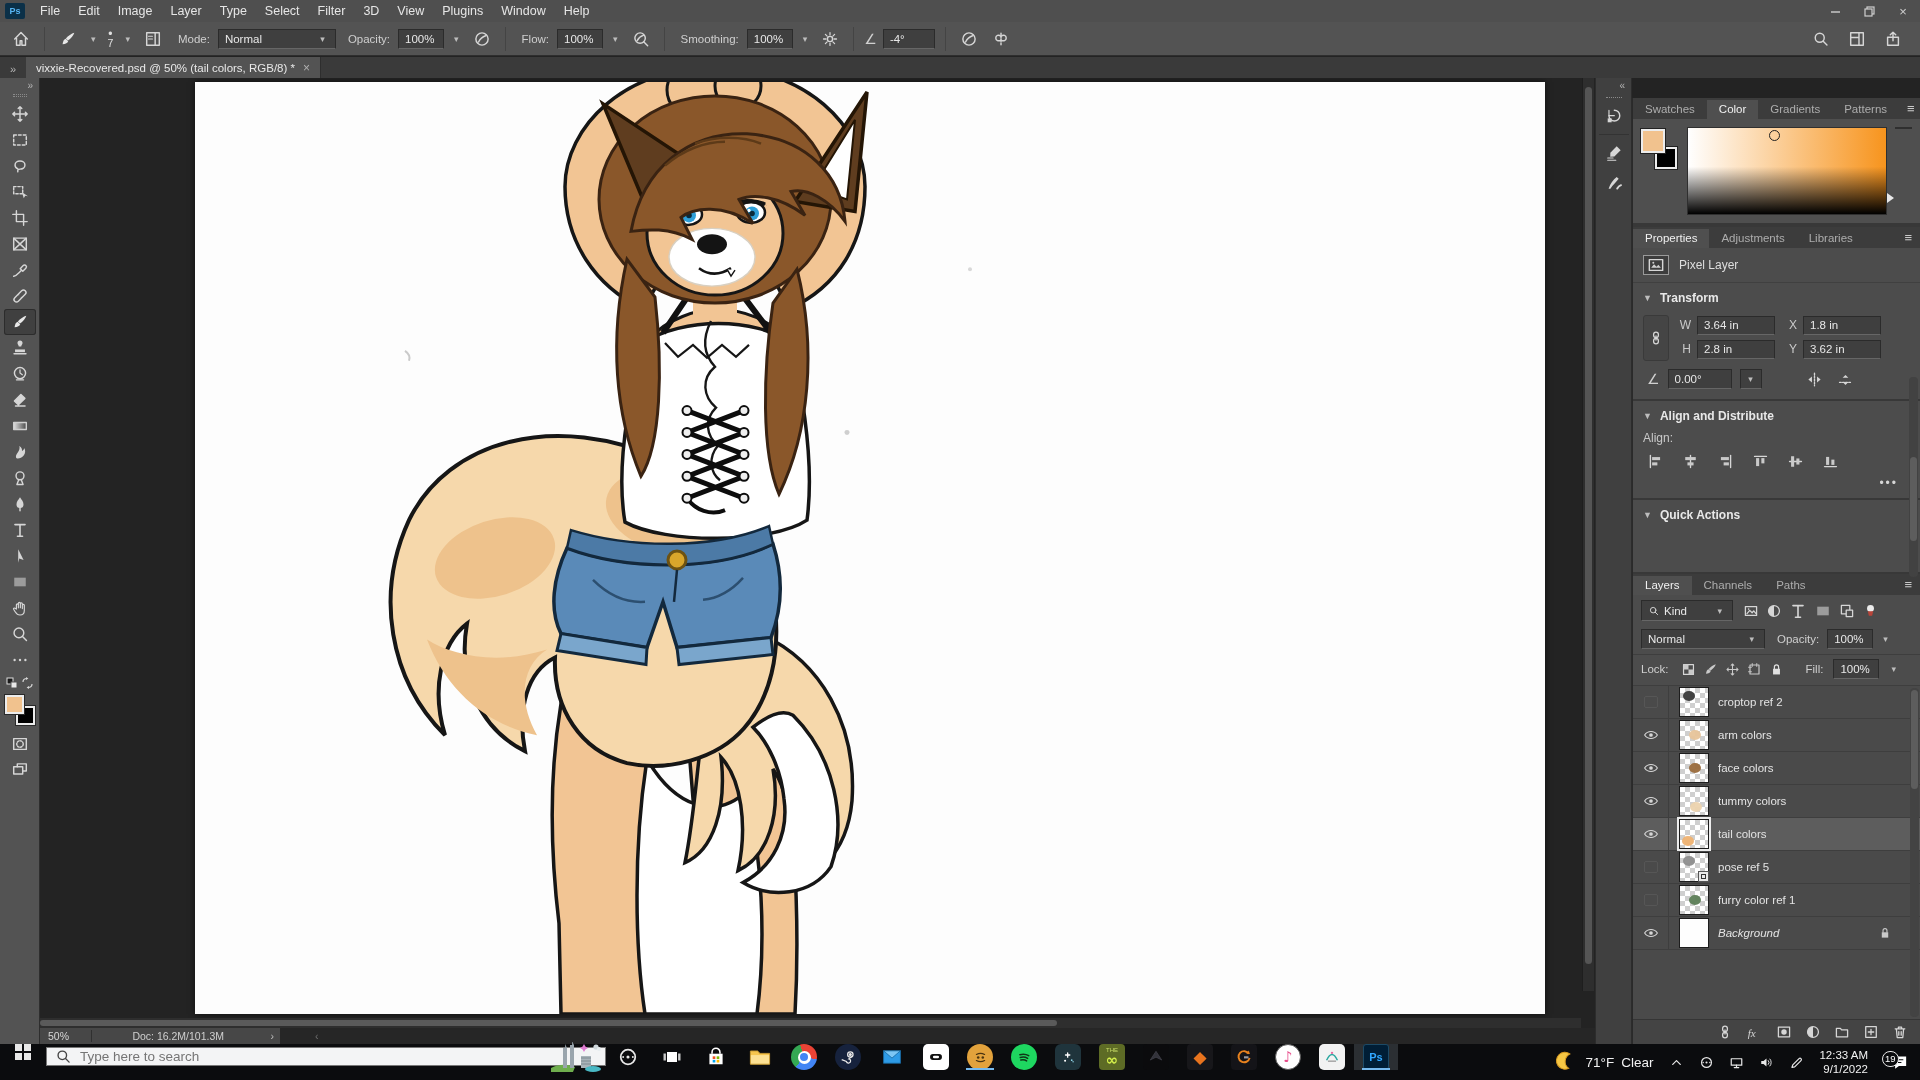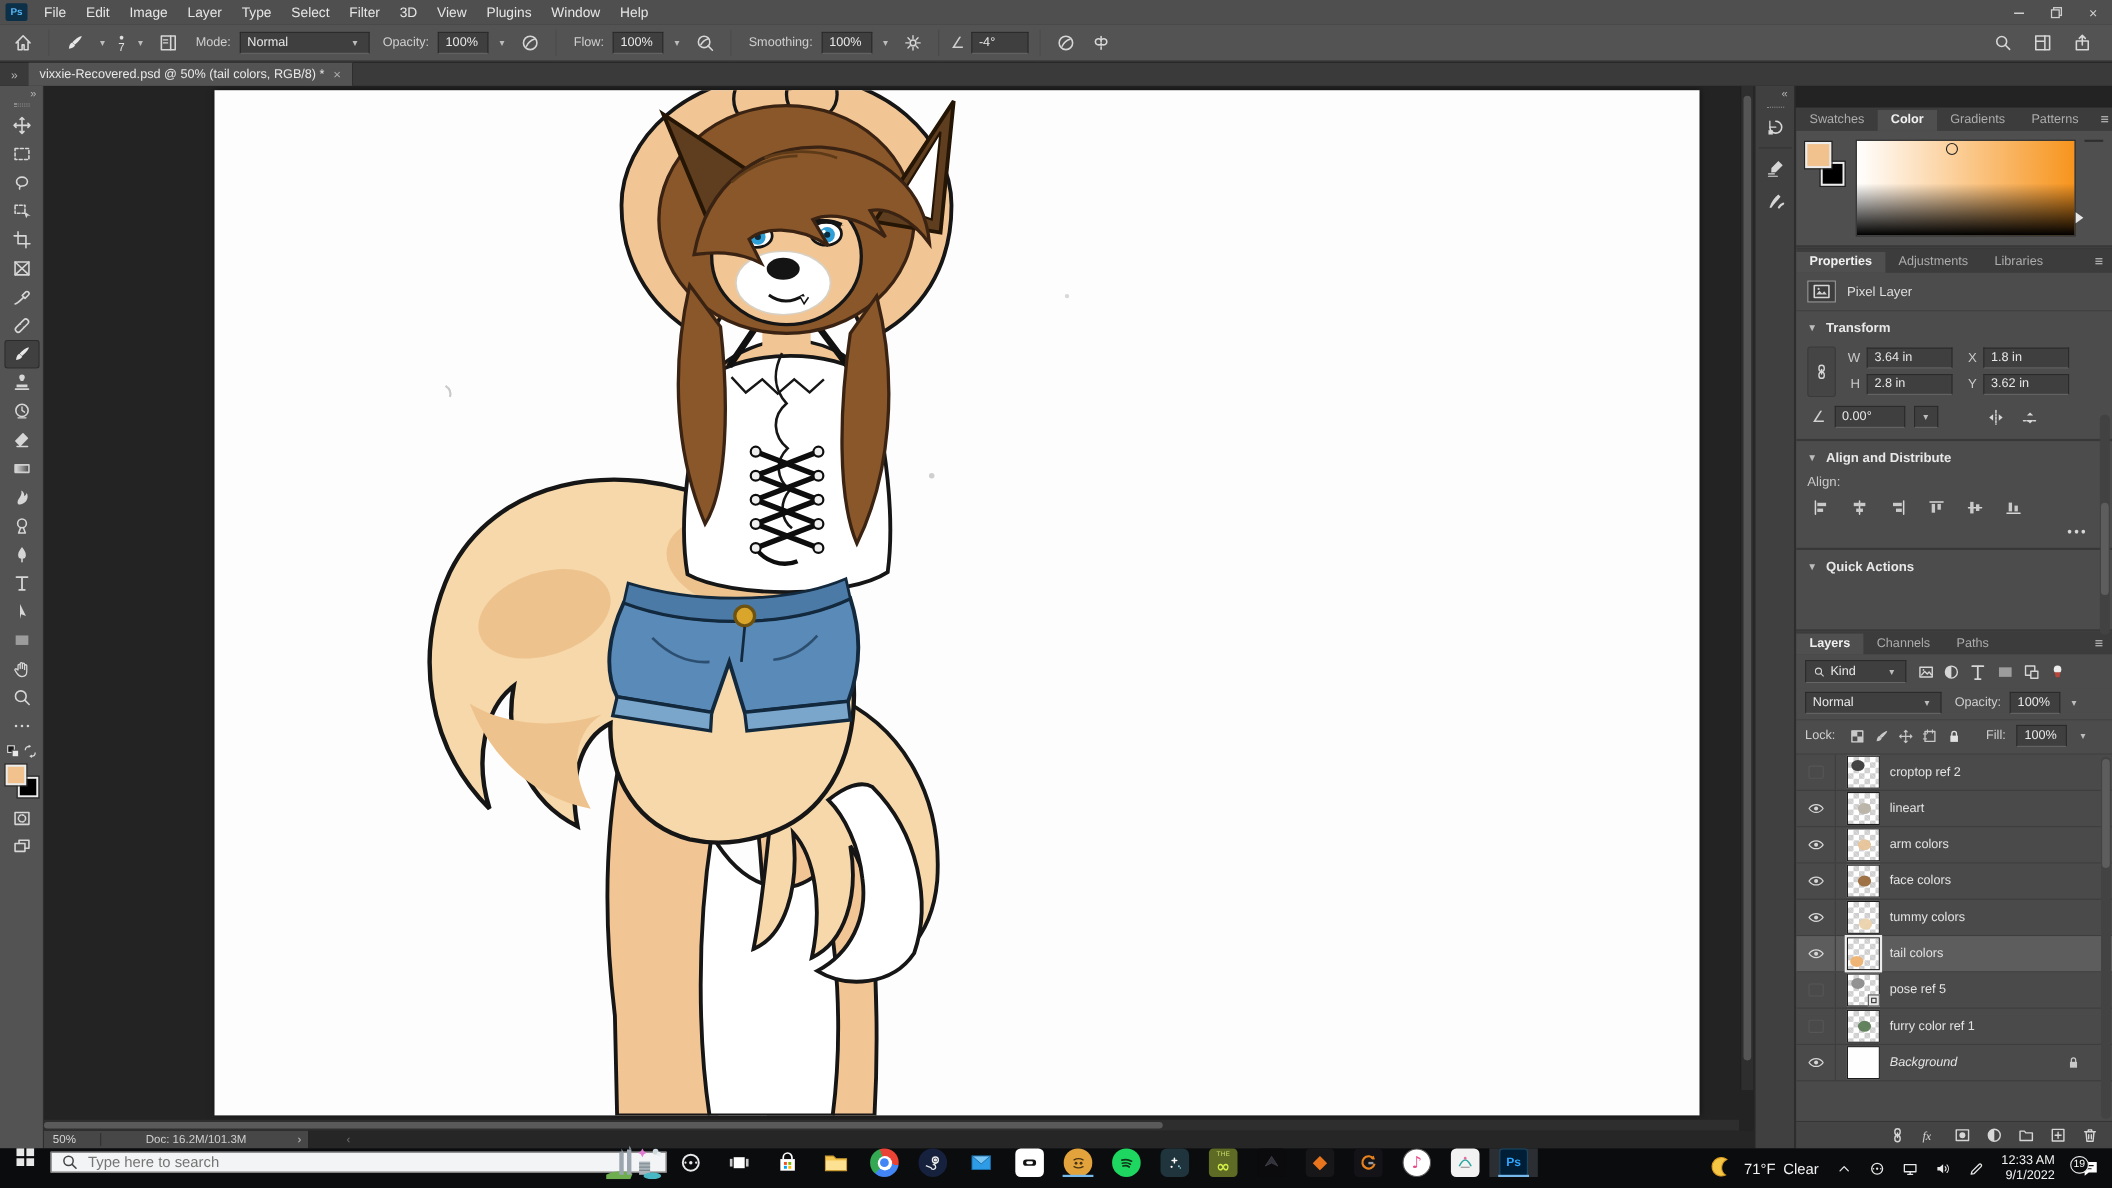--- a/index.html
+++ b/index.html
@@ -67,21 +67,21 @@
     display:flex; flex-direction:column; align-items:center; }
   .dock-exp { color:#b5b5b5; font-size:10px; align-self:flex-end; padding:2px 6px 2px 0; }
   .dock-grip { width:16px; border-top:1px dotted #8a8a8a; margin:4px 0 2px; }
   .dock-btn { width:30px; height:28px; display:flex; align-items:center; justify-content:center; border-radius:3px; margin:2px 0; }
   .dock-sep { width:100%; height:1px; background:#333; margin:4px 0; }
 
   
   .rightcol { width:288px; background:#4a4a4a; display:flex; flex-direction:column; border-left:1px solid #2a2a2a;margin-top:20px; }
   .ptabs { height:21px; background:#3c3c3c; display:flex; align-items:flex-end; flex-shrink:0; }
   .ptab { padding:3px 12px 4px; font-size:11.5px; color:#adadad; }
-  .ptab.active { background:#4f4f4f; color:#f0f0f0; font-weight:bold; }
+  .ptab.active { background:#4f4f4f; color:#f0f0f0; font-weight:normal; }
   .ptab-menu { margin-left:auto; color:#c9c9c9; padding:0 8px 3px; font-size:13px; }
 
   .color-panel { height:104px; background:#4f4f4f; display:flex; padding:8px 8px 8px 6px; gap:8px; flex-shrink:0; }
   .cp-swatches { position:relative; width:40px; }
   .cp-fg { position:absolute; left:2px; top:2px; width:24px; height:24px; border:2px solid #ececec; outline:1px solid #222; }
   .cp-bg { position:absolute; left:16px; top:20px; width:22px; height:22px; border:2px solid #ececec; outline:1px solid #222; }
   .cp-grad { flex:1; position:relative; border:1px solid #2f2f2f; }
   .cp-marker { position:absolute; width:11px; height:11px; border:1.4px solid #222; border-radius:50%; left:41%; top:2%; }
   .cp-hue { width:17px; position:relative; border:1px solid #2f2f2f;
     background:linear-gradient(to bottom,#f00,#f0f 14%,#00f 32%,#0ff 48%,#0f0 64%,#ff0 82%,#f00); }
@@ -883,33 +883,20 @@
     <div class="lmeta"></div>
   </div>
           <div class="layer-row">
     <div class="eye-cell">
               <svg viewBox="0 0 20 20" width="16" height="16" fill="none" stroke="#d6d6d6" stroke-width="1.6" stroke-linecap="round" stroke-linejoin="round">
                 <path d="M2 10s3-4.4 8-4.4S18 10 18 10s-3 4.4-8 4.4S2 10 2 10z" stroke-width="1.4"></path>
                 <circle cx="10" cy="10" r="2.3" fill="#d6d6d6" stroke="none"></circle>
               </svg>
             </div>
     <div class="lthumb">
-              <span class="smudge" style="width: 12px; height: 10px; background: rgb(185, 178, 166); left: 9px; top: 9px;"></span>
-            </div>
-    <div class="lname">lineart</div>
-    <div class="lmeta"></div>
-  </div>
-          <div class="layer-row">
-    <div class="eye-cell">
-              <svg viewBox="0 0 20 20" width="16" height="16" fill="none" stroke="#d6d6d6" stroke-width="1.6" stroke-linecap="round" stroke-linejoin="round">
-                <path d="M2 10s3-4.4 8-4.4S18 10 18 10s-3 4.4-8 4.4S2 10 2 10z" stroke-width="1.4"></path>
-                <circle cx="10" cy="10" r="2.3" fill="#d6d6d6" stroke="none"></circle>
-              </svg>
-            </div>
-    <div class="lthumb">
               <span class="smudge" style="width: 12px; height: 10px; background: rgb(231, 196, 154); left: 9px; top: 9px;"></span>
             </div>
     <div class="lname">arm colors</div>
     <div class="lmeta"></div>
   </div>
           <div class="layer-row">
     <div class="eye-cell">
               <svg viewBox="0 0 20 20" width="16" height="16" fill="none" stroke="#d6d6d6" stroke-width="1.6" stroke-linecap="round" stroke-linejoin="round">
                 <path d="M2 10s3-4.4 8-4.4S18 10 18 10s-3 4.4-8 4.4S2 10 2 10z" stroke-width="1.4"></path>
                 <circle cx="10" cy="10" r="2.3" fill="#d6d6d6" stroke="none"></circle>

